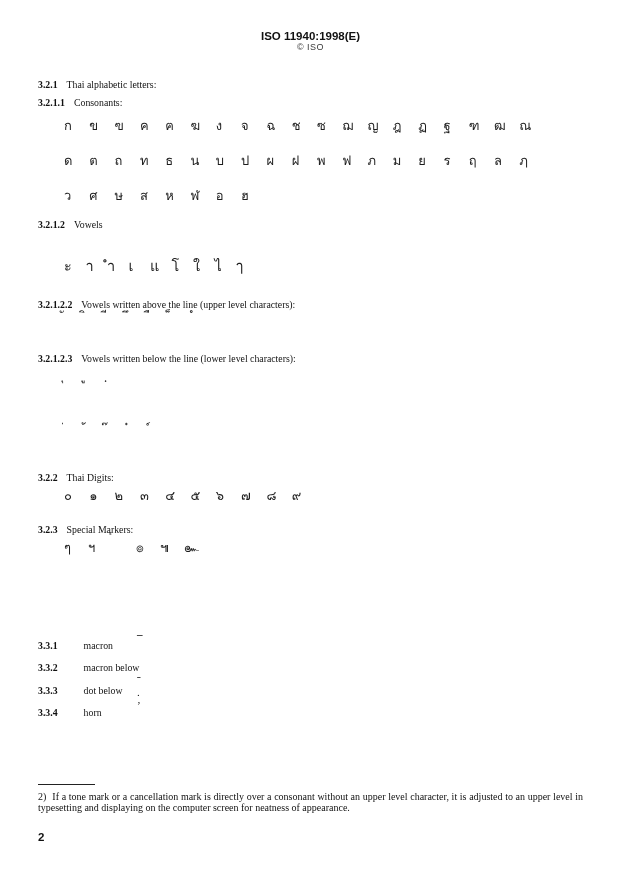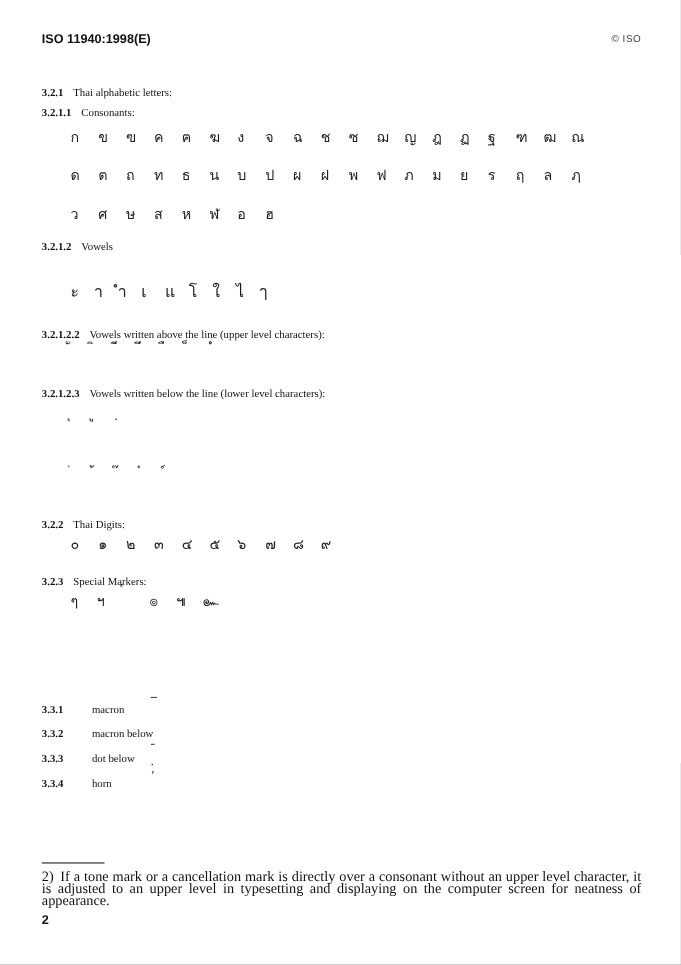--- a/index.html
+++ b/index.html
@@ -4,21 +4,21 @@
 <style>
   html,body{margin:0;padding:0;background:#888;}
   .page{
     position:relative;width:619px;height:877px;margin:0 auto;
     background:#ffffff;color:#111;
     font-family:"Liberation Serif","DejaVu Serif",serif;
     overflow:hidden;
   }
   .abs{position:absolute;}
   
-  .header{left:38px;right:36px;top:30px;display:flex;justify-content:space-between;align-items:flex-start;}
+  .header{left:38px;right:36px;top:30px;display:flex;justify-content:space-between;align-items:center;flex-direction:column;}
   .doc-id{font-family:"Liberation Sans","DejaVu Sans",sans-serif;font-weight:bold;font-size:11.5px;}
   .copyright{font-family:"Liberation Sans","DejaVu Sans",sans-serif;font-size:9px;color:#3a3a3a;letter-spacing:.5px;}
   
   .heading{left:38px;font-size:9.8px;line-height:12px;white-space:nowrap;}
   .heading .num{font-weight:bold;margin-right:9px;margin-top:48px;}
   .heading sup{font-size:7px;vertical-align:super;line-height:0;}
   
   .glyph-row{display:flex;left:64px;font-size:13px;line-height:22px;
     font-family:"DejaVu Sans","Liberation Sans",sans-serif;color:#1c1c1c;}
   .glyph-row .glyph{display:inline-block;text-align:left;}
@@ -34,21 +34,21 @@
   .para .bold{font-weight:bold;}
   .sym-item{left:38px;font-size:9.8px;line-height:12px;}
   .sym-item .num{font-weight:bold;margin-right:26px;}
   .sym-item .symbol{position:absolute;left:99px;font-size:11px;}
   .sym-macron .symbol{top:-7px;font-weight:bold;}
   .sym-macron-below .symbol{top:4px;font-weight:bold;}
   .sym-dot-below .symbol{top:1px;}
   .sym-horn .symbol{top:-8px;}
   
   .footnote-rule{left:38px;top:784px;width:57px;height:1px;background:#222;}
-  .footnote{left:38px;top:791px;width:545px;font-size:13px;line-height:11px;text-align:justify;}
+  .footnote{left:38px;top:791px;width:545px;font-size:10px;line-height:11px;text-align:justify;}
   .footnote .ref{margin-right:6px;}
   .page-number{left:38px;top:831px;font-family:"Liberation Sans","DejaVu Sans",sans-serif;
     font-weight:bold;font-size:11.5px;}
 </style>
 </head>
 <body>
 
 <div class="page">
 
   <div class="abs header">

